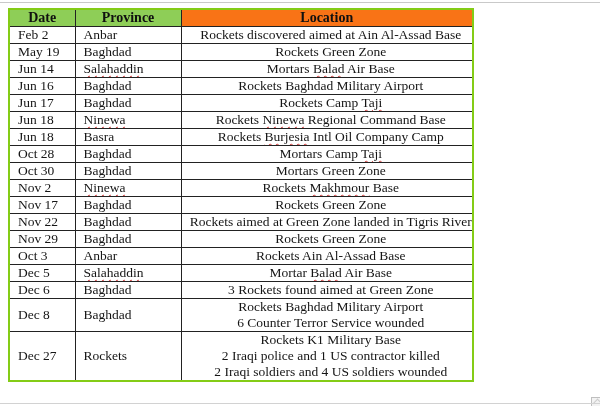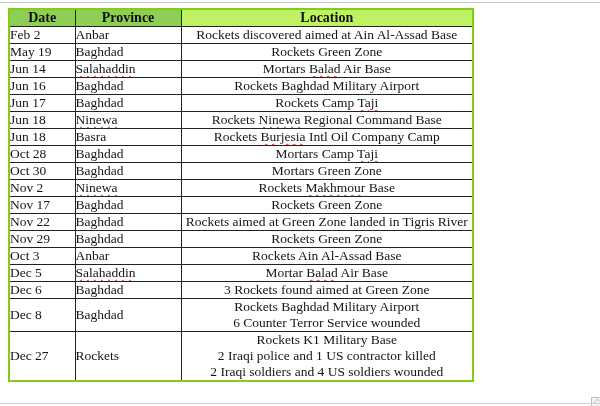--- a/index.html
+++ b/index.html
@@ -42,20 +42,21 @@
     height: 17px;
     font-size: 14px;
     font-weight: bold;
     text-align: center;
     color: #101010;
   }
   .doc-table td {
     height: 16px;
     font-size: 13.5px;
     line-height: 16px;
+    padding-left: 8px;
   }
   .col-date { width: 66px; }
   .col-province { width: 106px; }
   .date-cell { text-align: left; padding-left: 6px; }
   .province-cell { text-align: left; }
   .location-cell { text-align: center; }
   .loc-line { line-height: 16px; text-align: center; }
   .sq {
     text-decoration-line: underline;
     text-decoration-style: wavy;
@@ -90,21 +91,21 @@
   <table class="doc-table">
     <colgroup>
       <col class="col-date">
         <col class="col-province">
         <col>
     </colgroup>
     <thead>
       <tr>
         <th style="background: rgb(142, 206, 87);">Date</th>
         <th style="background: rgb(142, 206, 87);">Province</th>
-        <th style="background: #bef264; margin-left: 9px;">Location</th>
+        <th style="background: #f97316; margin-left: 9px;">Location</th>
       </tr>
     </thead>
     <tbody>
   <tr>
     <td class="date-cell">Feb 2</td>
     <td class="province-cell"><span>Anbar</span></td>
     <td class="location-cell">
             <div class="loc-line"><span>Rockets</span> <span>discovered</span> <span>aimed</span> <span>at</span> <span>Ain</span> <span>Al-Assad</span> <span>Base</span></div>
           </td>
   </tr>

